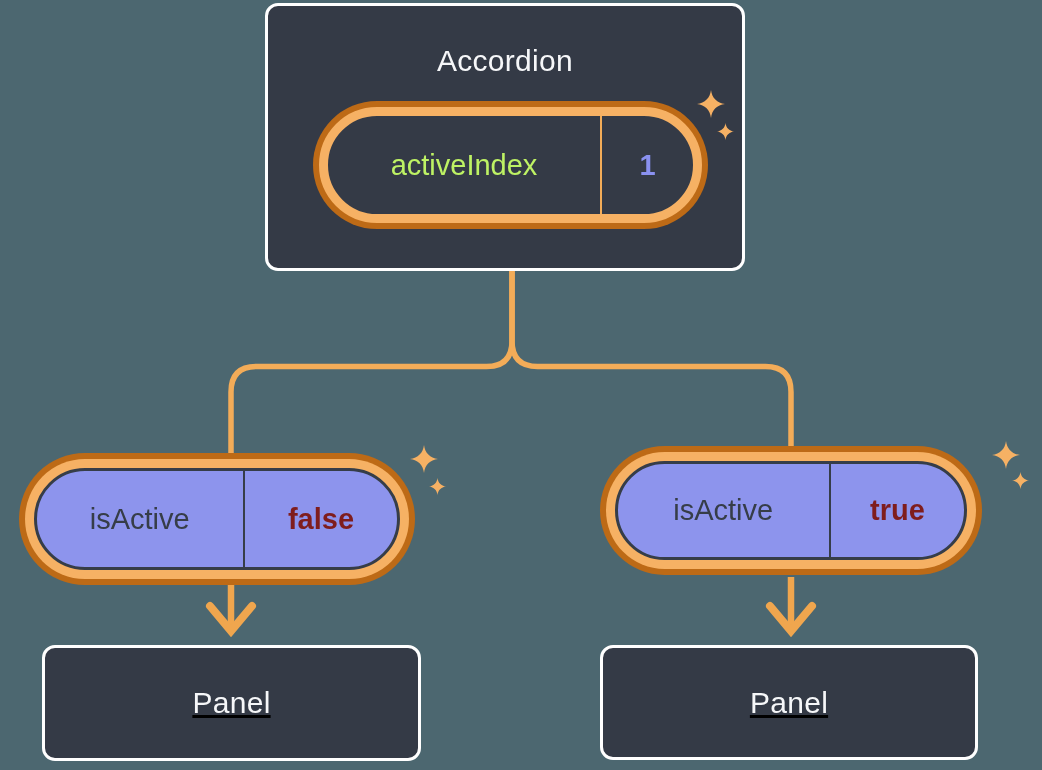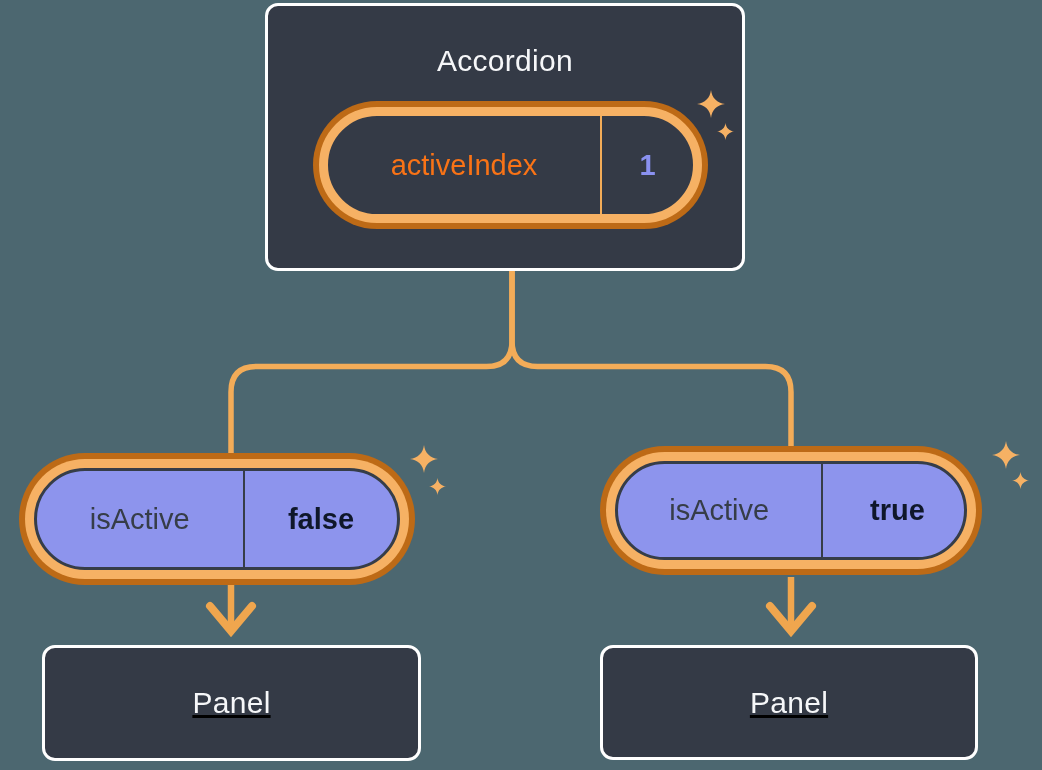--- a/index.html
+++ b/index.html
@@ -20,34 +20,34 @@
   .panel-node{display:flex;align-items:center;justify-content:center;text-decoration:underline;}
   
   .state-pill{
     position:absolute;left:319px;top:107px;box-sizing:border-box;
     width:383px;height:116px;border-radius:999px;
     background:#343a46;border:9px solid #f6b164;
     box-shadow:0 0 0 6px #bd6a16;
     display:flex;align-items:stretch;
   }
   .state-pill .cell{display:flex;align-items:center;justify-content:center;}
-  .state-pill .cell-name{flex:1;color:#f97316;font-size:29px;}
+  .state-pill .cell-name{flex:1;color:#bef264;font-size:29px;}
   .state-pill .divider{width:2px;background:#f3ac58;}
   .state-pill .cell-value{width:91px;color:#8a91f0;font-size:29px;font-weight:bold;}
   
   .prop-pill{
     position:absolute;box-sizing:border-box;border-radius:999px;
     background:#8d94ed;border:3px solid #363d48;
     box-shadow:0 0 0 9px #f6b164,0 0 0 15px #bd6a16;
     display:flex;align-items:stretch;
   }
   .prop-pill .cell{display:flex;align-items:center;justify-content:center;text-align:right;}
   .prop-pill .cell-name{flex:1;color:#363d48;font-size:29px;}
   .prop-pill .divider{width:2.5px;background:#363d48;}
-  .prop-pill .cell-value{color:#0f172a;font-size:29px;font-weight:bold;}
+  .prop-pill .cell-value{color:#7f1d1d;font-size:29px;font-weight:bold;}
   
   svg.layer{position:absolute;left:0;top:0;pointer-events:none;}
   .sparkle{position:absolute;}
 </style>
 </head>
 <body>
 
 <svg class="layer" width="1042" height="770" viewBox="0 0 1042 770">
   <path d="M512,270 L512,341 Q512,366.5 486.5,366.5 L256.5,366.5 Q231,366.5 231,392 L231,456" fill="none" stroke="#f3ac58" stroke-width="5.5"></path>
   <path d="M512,270 L512,341 Q512,366.5 537.5,366.5 L765.5,366.5 Q791,366.5 791,392 L791,449" fill="none" stroke="#f3ac58" stroke-width="5.5"></path>
@@ -72,21 +72,21 @@
 
 <div class="prop-pill" style="left:34px;top:468px;width:366px;height:102px;">
   <div class="cell cell-name">isActive</div>
   <div class="divider"></div>
   <div class="cell cell-value" style="width:152px;">false</div>
 </div>
 
 <div class="prop-pill" style="left:615px;top:461px;width:352px;height:99px;">
   <div class="cell cell-name">isActive</div>
   <div class="divider"></div>
-  <div class="cell cell-value" style="width:133px;padding-left:8px;">true</div>
+  <div class="cell cell-value" style="width:133px;">true</div>
 </div>
 
 <div class="node panel-node" style="left:42px;top:645px;width:379px;height:116px;">
   <div class="node-title">Panel</div>
 </div>
 <div class="node panel-node" style="left:600px;top:645px;width:378px;height:115px;">
   <div class="node-title">Panel</div>
 </div>
 
 <svg class="sparkle" style="left:697px;top:90px;" width="28" height="28" viewBox="0 0 24 24">

